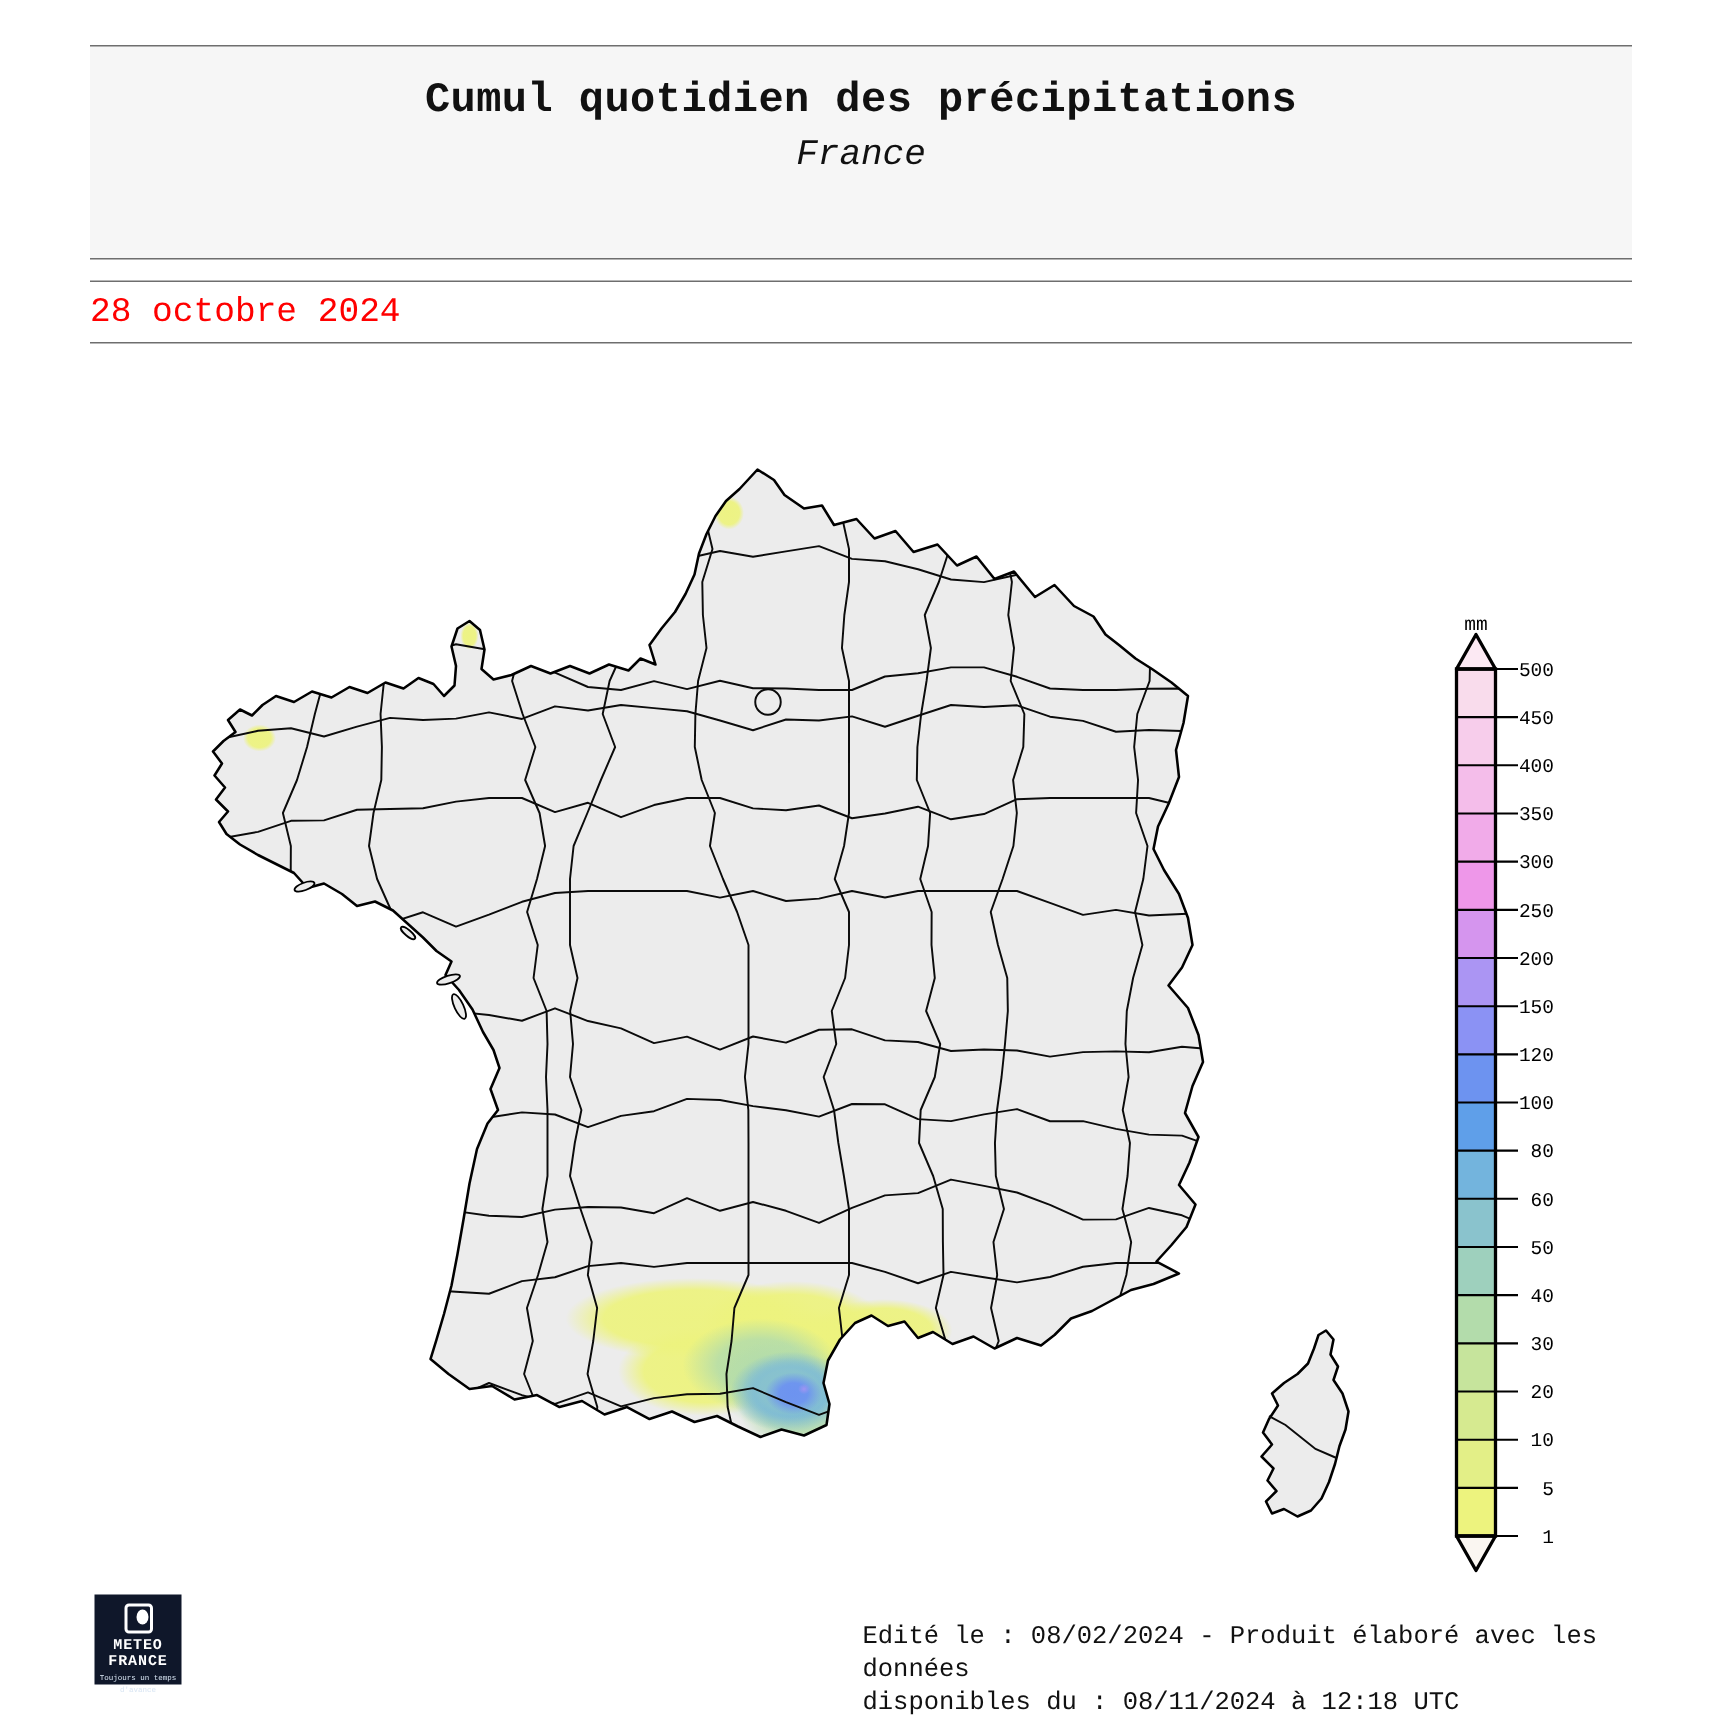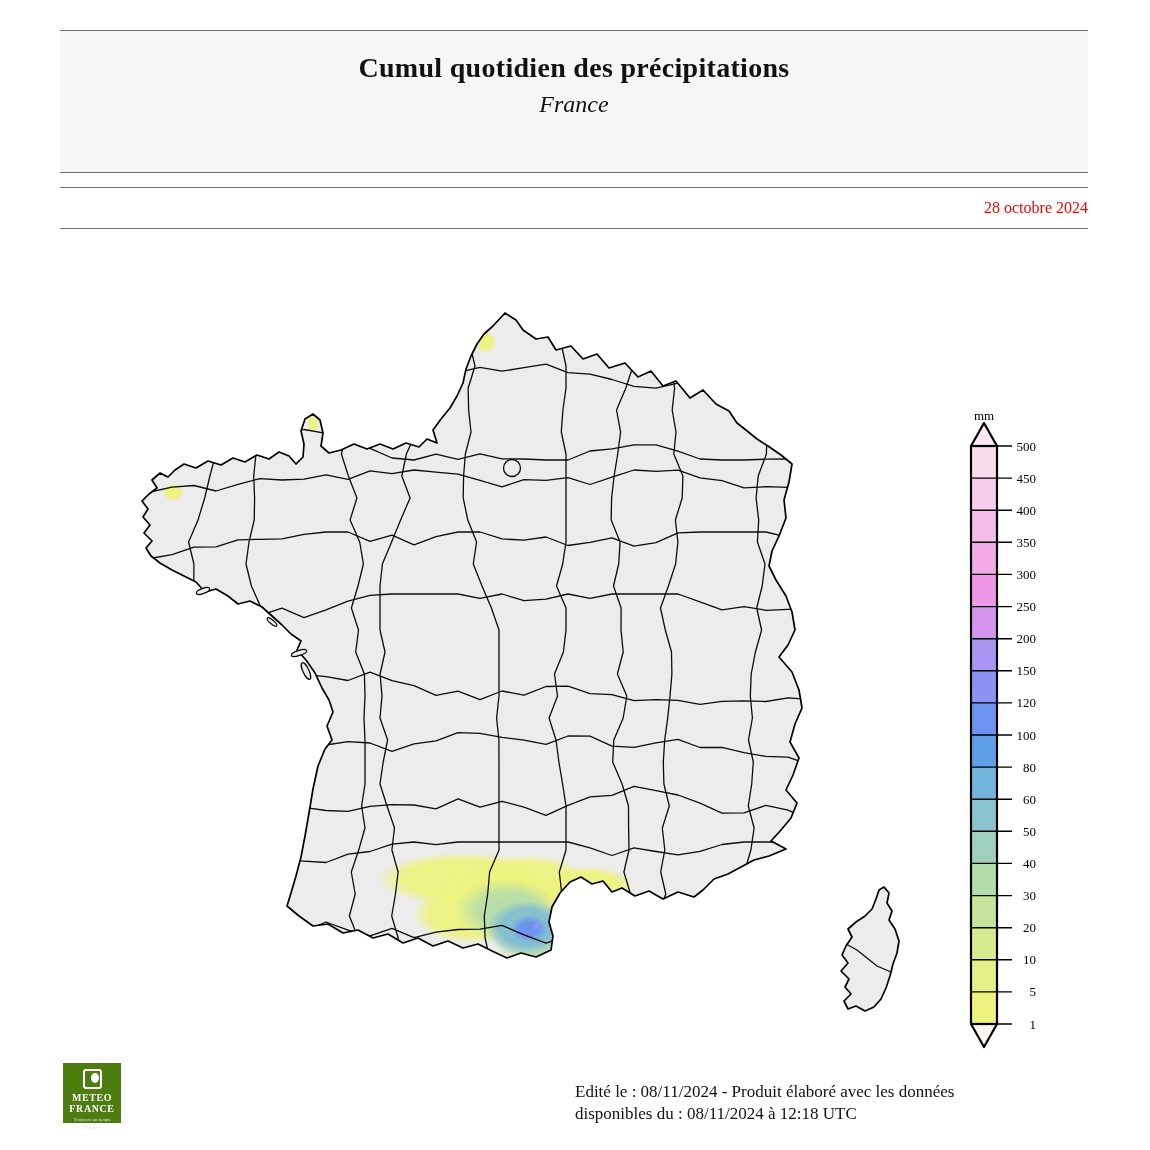--- a/index.html
+++ b/index.html
@@ -1,27 +1,27 @@
 <!DOCTYPE html>
 <html><head>
 <meta charset="utf-8">
 <style>
   html,body{margin:0;padding:0;background:#ffffff;}
   .page{position:relative;width:1138px;height:1150px;background:#ffffff;overflow:hidden;
-        font-family:Liberation Serif, serif;}
+        font-family:Liberation Mono, monospace;}
   .header-box{position:absolute;left:60px;top:30px;width:1028px;height:141px;
               background:#f6f6f6;border-top:1px solid #6e6e6e;border-bottom:1px solid #6e6e6e;
               text-align:center;}
   .title{margin-top:21px;font-size:28px;font-weight:bold;color:#111;letter-spacing:0.3px;}
   .subtitle{margin-top:7px;font-size:24px;font-style:italic;color:#111;}
   .date-band{position:absolute;left:60px;top:187px;width:1028px;height:40px;
              border-top:1px solid #6e6e6e;border-bottom:1px solid #6e6e6e;
-             text-align:right;line-height:40px;font-size:16px;color:#ff0000;}
+             text-align:left;line-height:40px;font-size:23px;color:#ff0000;}
   #map-svg{position:absolute;left:0;top:0;width:1150px;height:1150px;}
-  .logo{position:absolute;left:63px;top:1063px;width:58px;height:60px;background:#4d7c0f;
+  .logo{position:absolute;left:63px;top:1063px;width:58px;height:60px;background:#0f172a;
         color:#ffffff;text-align:center;}
   .logo-icon{position:relative;width:15px;height:16px;border:2px solid #fff;border-radius:3px;
              margin:6px auto 3px auto;}
   .logo-icon span{position:absolute;right:1px;top:2px;width:8px;height:10px;background:#fff;border-radius:50%;}
   .logo-line{font-size:10px;font-weight:bold;letter-spacing:0.6px;line-height:11px;}
   .logo-tagline{font-size:5px;line-height:5px;margin-top:3px;color:#d7e4f2;}
   .credit{position:absolute;left:575px;top:1081px;width:512px;font-size:17px;line-height:22px;color:#111;}
 </style>
 </head>
 <body>
@@ -199,17 +199,17 @@
     <div class="logo-icon">
         <span></span>
       </div>
     <div class="logo-line">METEO</div>
     <div class="logo-line">FRANCE</div>
     <div class="logo-tagline">Toujours un temps</div>
     <div class="logo-tagline">d'avance</div>
   </div>
 
   <div class="credit">
-    <div>Edité le : 08/11/2024 - Produit élaboré avec les données</div>
+    <div>Edité le : 08/02/2024 - Produit élaboré avec les données</div>
     <div>disponibles du : 08/11/2024 à 12:18 UTC</div>
   </div>
 
 </div>
 
 </body></html>

